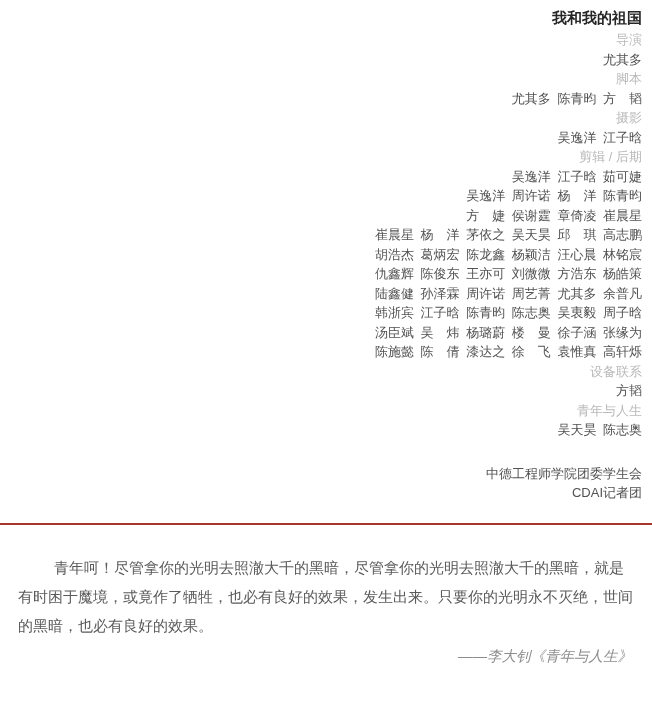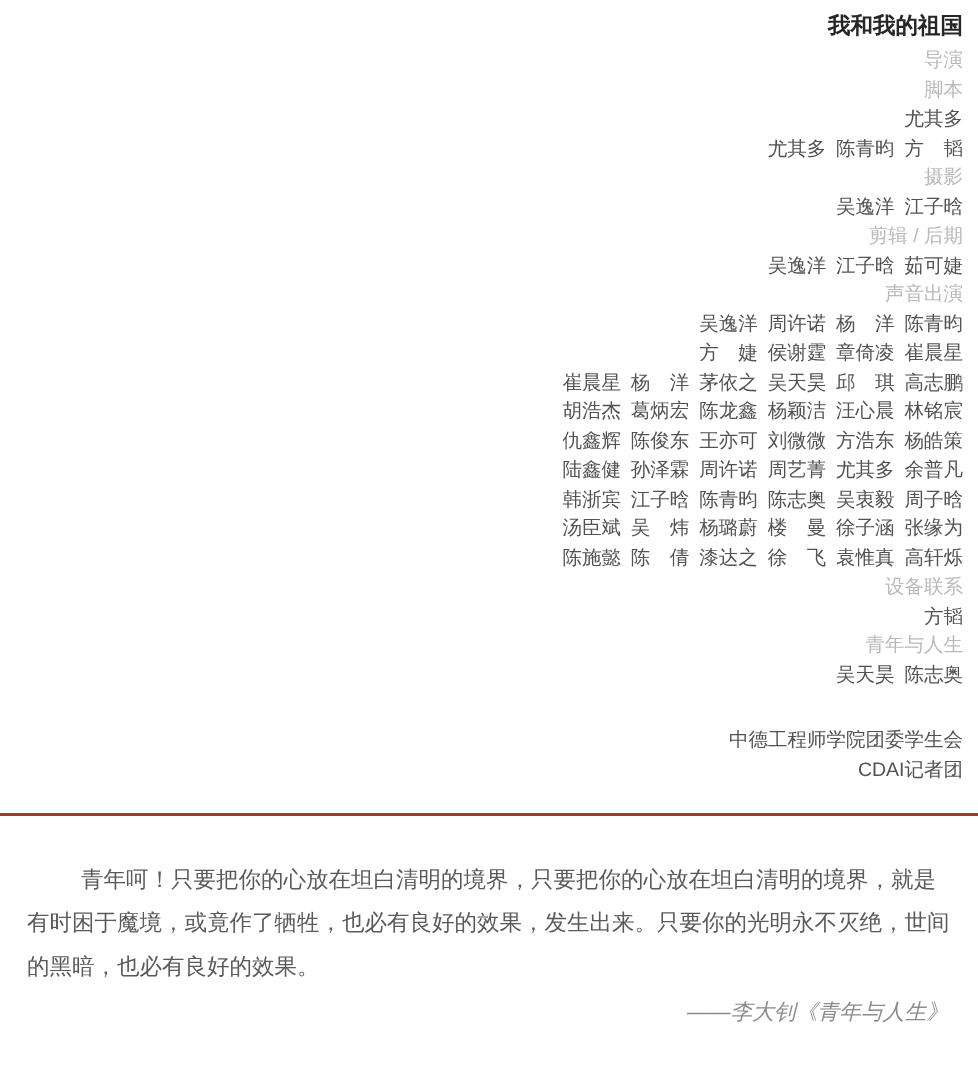--- a/index.html
+++ b/index.html
@@ -62,28 +62,27 @@
 </style>
 </head>
 <body>
 
 <div class="page">
 
   <div class="credits">
     <div class="title">我和我的祖国</div>
     <div>
         <div class="line label">导演</div>
+        <div class="line names">尤其多</div>
         <div class="line label">脚本</div>
-        <div class="line names">尤其多</div>
         <div class="line names">尤其多 陈青昀 方　韬</div>
         <div class="line label">摄影</div>
         <div class="line names">吴逸洋 江子晗</div>
         <div class="line label">剪辑 / 后期</div>
         <div class="line names">吴逸洋 江子晗 茹可婕</div>
-        <div class="line label">声音出演</div>
         <div class="line names">吴逸洋 周许诺 杨　洋 陈青昀</div>
         <div class="line names">方　婕 侯谢霆 章倚凌 崔晨星</div>
         <div class="line names">崔晨星 杨　洋 茅依之 吴天昊 邱　琪 高志鹏</div>
         <div class="line names">胡浩杰 葛炳宏 陈龙鑫 杨颖洁 汪心晨 林铭宸</div>
         <div class="line names">仇鑫辉 陈俊东 王亦可 刘微微 方浩东 杨皓策</div>
         <div class="line names">陆鑫健 孙泽霖 周许诺 周艺菁 尤其多 余普凡</div>
         <div class="line names">韩浙宾 江子晗 陈青昀 陈志奥 吴衷毅 周子晗</div>
         <div class="line names">汤臣斌 吴　炜 杨璐蔚 楼　曼 徐子涵 张缘为</div>
         <div class="line names">陈施懿 陈　倩 漆达之 徐　飞 袁惟真 高轩烁</div>
         <div class="line label">设备联系</div>
@@ -93,20 +92,20 @@
         <div class="line gap"></div>
         <div class="line org">中德工程师学院团委学生会</div>
         <div class="line org">CDAI记者团</div>
       </div>
   </div>
 
   <div class="divider"></div>
 
   <div class="quote">
     <div>
-        <div class="qline first">青年呵！只要把你的心放在坦白清明的境界，只要把你的心放在坦白清明的境界，就是</div>
+        <div class="qline first">青年呵！尽管拿你的光明去照澈大千的黑暗，尽管拿你的光明去照澈大千的黑暗，就是</div>
         <div class="qline">有时困于魔境，或竟作了牺牲，也必有良好的效果，发生出来。只要你的光明永不灭绝，世间</div>
         <div class="qline">的黑暗，也必有良好的效果。</div>
       </div>
     <div class="attribution">——李大钊《青年与人生》</div>
   </div>
 
 </div>
 
 </body></html>

